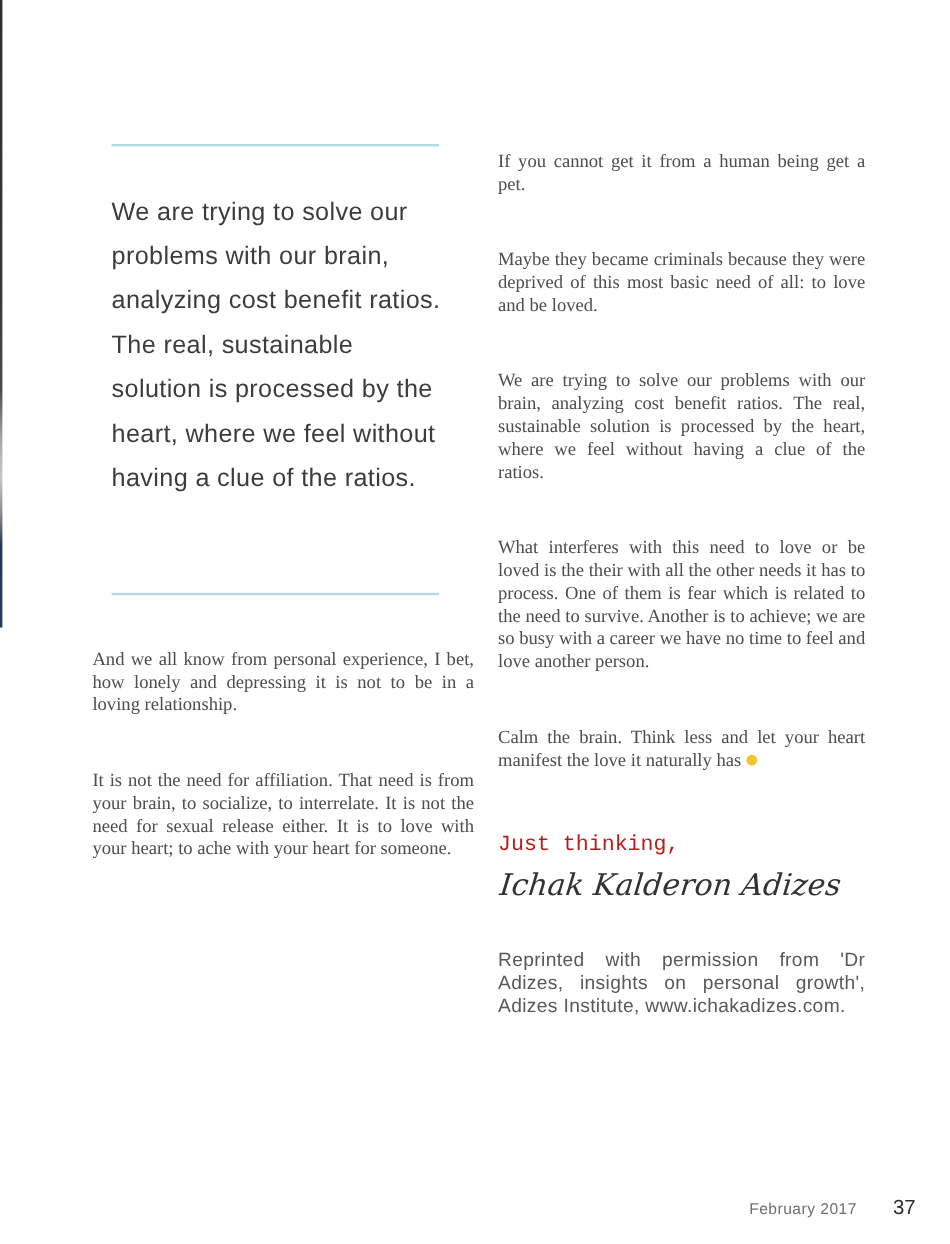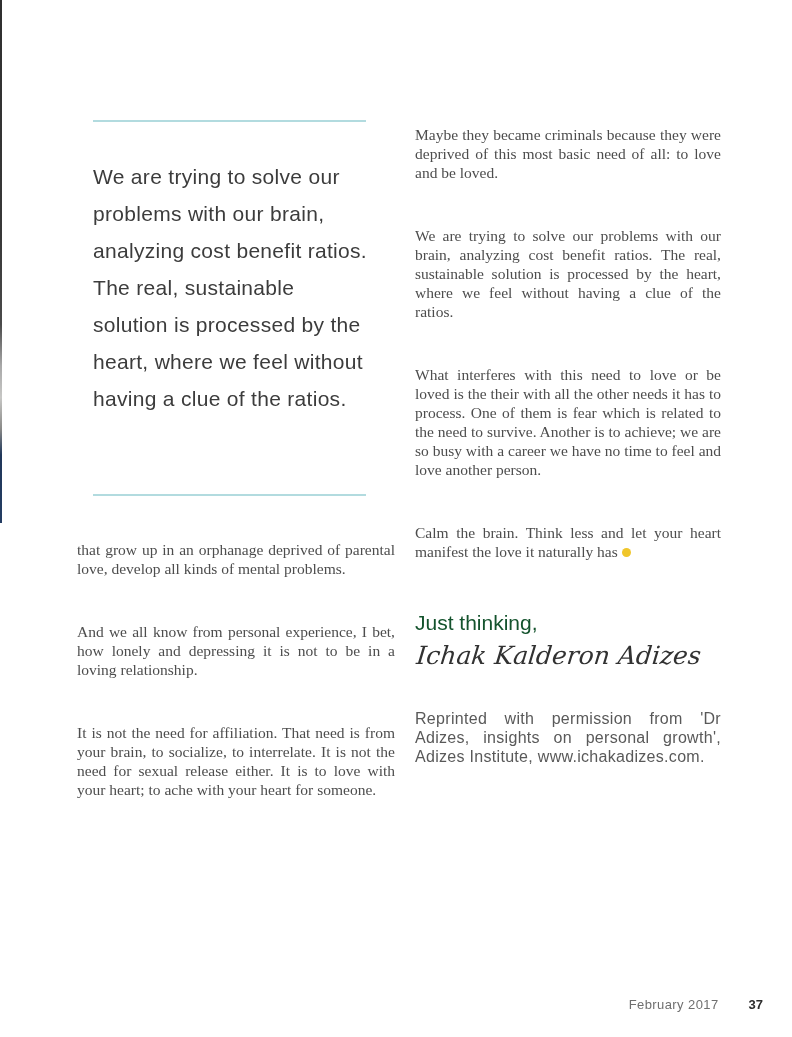--- a/index.html
+++ b/index.html
@@ -60,22 +60,22 @@
   .serif-para:last-child{margin-bottom:0;}
   .closing-para{margin-bottom:52px;}
   .end-dot{
     display:inline-block;
     width:9px;height:9px;border-radius:50%;
     background:var(--dot-color);
     margin-left:4px;
     vertical-align:baseline;
   }
   .signoff{
-    font-family:Liberation Sans, sans-serif;
-    font-size:21px;line-height:19px;color:#14532d;
+    font-family:Liberation Mono, monospace;
+    font-size:18px;line-height:19px;color:#b91c1c;
     margin-bottom:9px;
   }
   .signature{
     font-family:"DejaVu Serif","Liberation Serif",serif;
     font-style:italic;
     font-size:25px;line-height:30px;
     color:#323232;
     transform:skewX(-6deg);
     transform-origin:left bottom;
     margin-bottom:38px;
@@ -90,43 +90,43 @@
 
   
   .footer{
     position:absolute;top:997px;right:29px;
     display:flex;align-items:baseline;gap:30px;justify-content:space-between;
   }
   .footer-issue{
     font-size:13px;letter-spacing:.4px;color:#6f6f6f;
   }
   .footer-pagenum{
-    font-size:13px;font-weight:700;color:#2d2d2d;
+    font-size:17px;font-weight:400;color:#2d2d2d;
   }
 </style>
 </head>
 <body>
 
 <div class="page">
 
   <div class="spine-line"></div>
 
   <div class="pullquote">
     <div class="pq-rule top"></div>
     <div class="pq-text">We are trying to solve our problems with our brain, analyzing cost benefit ratios. The real, sustainable solution is processed by the heart, where we feel without having a clue of the ratios.</div>
     <div class="pq-rule bottom"></div>
   </div>
 
   <div class="col-left-body">
-    <p class="serif-para">that grow up in an orphanage deprived of parental love, develop all kinds of mental problems.</p>
     <p class="serif-para">And we all know from personal experience, I bet, how lonely and depressing it is not to be in a loving relationship.</p>
     <p class="serif-para">It is not the need for affiliation. That need is from your brain, to socialize, to interrelate. It is not the need for sexual release either. It is to love with your heart; to ache with your heart for someone.</p>
   </div>
 
   <div class="col-right">
+    <p class="serif-para">If you cannot get it from a human being get a pet.</p>
     <p class="serif-para">Maybe they became criminals because they were deprived of this most basic need of all: to love and be loved.</p>
     <p class="serif-para">We are trying to solve our problems with our brain, analyzing cost benefit ratios. The real, sustainable solution is processed by the heart, where we feel without having a clue of the ratios.</p>
     <p class="serif-para">What interferes with this need to love or be loved is the their with all the other needs it has to process. One of them is fear which is related to the need to survive. Another is to achieve; we are so busy with a career we have no time to feel and love another person.</p>
     <p class="serif-para closing-para"><span>Calm the brain. Think less and let your heart manifest the love it naturally has</span><span class="end-dot"></span></p>
 
     <p class="signoff">Just thinking,</p>
 
     <div class="signature">Ichak Kalderon Adizes</div>
 
     <p class="reprint">Reprinted with permission from 'Dr Adizes, insights on personal growth', Adizes Institute, www.ichakadizes.com.</p>

